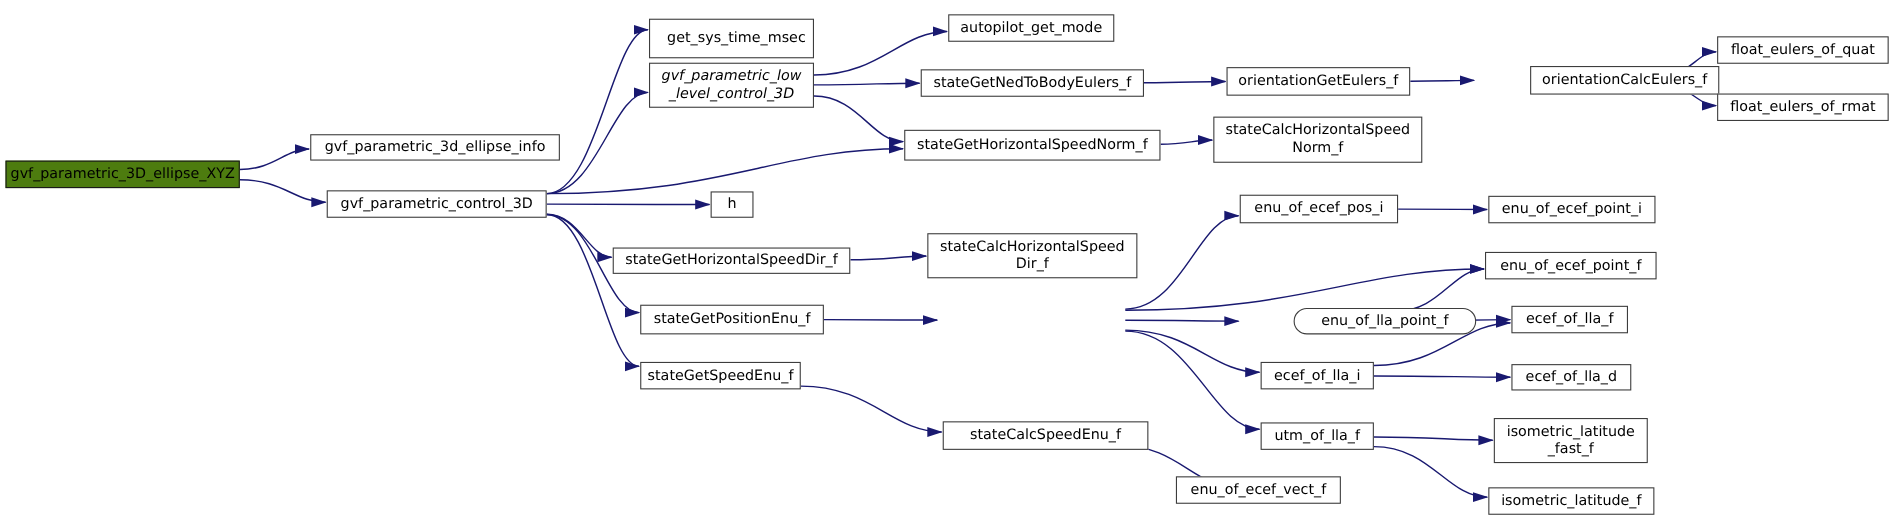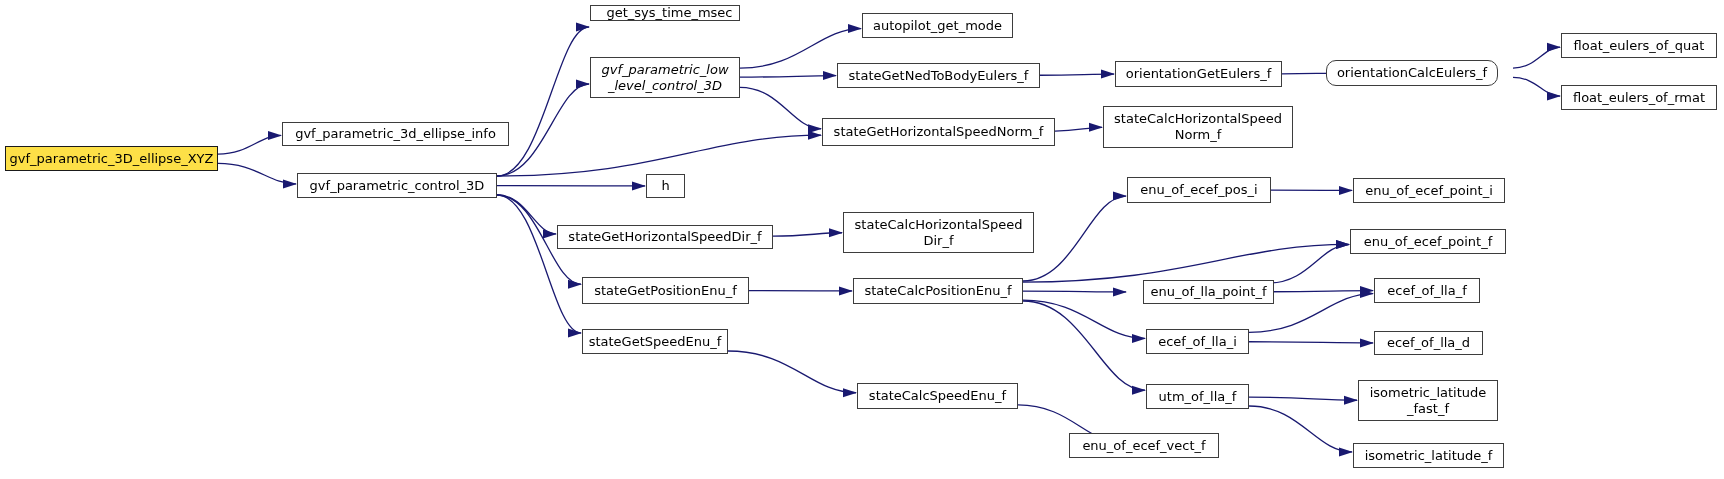--- a/index.html
+++ b/index.html
@@ -32,21 +32,21 @@
     align-items: center;
     justify-content: center;
     text-align: center;
     font-size: 13px;
     line-height: 16px;
     white-space: pre-line;
     padding: 0 3px;
     cursor: pointer;
   }
   .node.hl {
-    background: #fde047;
+    background: #4d7c0f;
     border-color: #1a1a1a;
     cursor: default;
   }
 </style>
 </head>
 <body>
 
 <div id="graph-canvas">
   <svg id="edges-layer" viewBox="0 0 1724 479" xmlns="http://www.w3.org/2000/svg">
       <defs>
@@ -85,44 +85,43 @@
       <path d="M1249,332.32 C1311,332.32 1329.6,293.56 1373,293.56" fill="none" stroke="#191970" stroke-width="1.3" marker-end="url(#arrow)"></path>
       <path d="M1249,341.77 C1311,341.77 1329.6,342.91 1373,342.91" fill="none" stroke="#191970" stroke-width="1.3" marker-end="url(#arrow)"></path>
       <path d="M1249,397.22 C1303,397.22 1319.2,400.26 1357,400.26" fill="none" stroke="#191970" stroke-width="1.3" marker-end="url(#arrow)"></path>
       <path d="M1249,406 C1300.5,406 1315.95,451.96 1352,451.96" fill="none" stroke="#191970" stroke-width="1.3" marker-end="url(#arrow)"></path>
       <path d="M1018,404.91 C1070,404.91 1085.6,442.53 1122,442.53" fill="none" stroke="#191970" stroke-width="1.3" marker-end="url(#arrow)"></path>
     </svg>
 
 <div class="node hl" style="left: 5px; top: 146px; width: 213px; height: 25px;">gvf_parametric_3D_ellipse_XYZ</div>
     <div class="node" style="left: 282px; top: 122px; width: 227px; height: 24px;">gvf_parametric_3d_ellipse_info</div>
     <div class="node" style="left: 297px; top: 173px; width: 200px; height: 25px;">gvf_parametric_control_3D</div>
-    <div class="node" style="left: 590px; top: 5px; width: 150px; height: 16px; padding-left: 12px;">get_sys_time_msec</div>
+    <div class="node" style="left: 590px; top: 17px; width: 150px; height: 36px; padding-left: 12px;">get_sys_time_msec</div>
     <div class="node" style="left: 590px; top: 57px; width: 150px; height: 41px; font-style: italic;">gvf_parametric_low
 _level_control_3D</div>
     <div class="node" style="left: 862px; top: 13px; width: 151px; height: 25px;">autopilot_get_mode</div>
     <div class="node" style="left: 822px; top: 118px; width: 233px; height: 28px;">stateGetHorizontalSpeedNorm_f</div>
     <div class="node" style="left: 837px; top: 63px; width: 203px; height: 25px;">stateGetNedToBodyEulers_f</div>
     <div class="node" style="left: 1103px; top: 106px; width: 190px; height: 42px;">stateCalcHorizontalSpeed
 Norm_f</div>
     <div class="node" style="left: 1115px; top: 61px; width: 167px; height: 26px;">orientationGetEulers_f</div>
-    <div class="node" style="left: 1326px; top: 60px; width: 172px; height: 26px; border-radius: 10px;">orientationCalcEulers_f</div>
+    <div class="node" style="left: 1391px; top: 60px; width: 172px; height: 26px;">orientationCalcEulers_f</div>
     <div class="node" style="left: 1561px; top: 33px; width: 156px; height: 25px;">float_eulers_of_quat</div>
     <div class="node" style="left: 1561px; top: 85px; width: 156px; height: 25px;">float_eulers_of_rmat</div>
     <div class="node" style="left: 646px; top: 174px; width: 39px; height: 24px;">h</div>
     <div class="node" style="left: 557px; top: 225px; width: 216px; height: 24px;">stateGetHorizontalSpeedDir_f</div>
     <div class="node" style="left: 843px; top: 212px; width: 191px; height: 41px;">stateCalcHorizontalSpeed
 Dir_f</div>
     <div class="node" style="left: 582px; top: 277px; width: 167px; height: 27px;">stateGetPositionEnu_f</div>
-    <div class="node" style="left: 853px; top: 278px; width: 170px; height: 26px;">stateCalcPositionEnu_f</div>
     <div class="node" style="left: 582px; top: 329px; width: 146px; height: 25px;">stateGetSpeedEnu_f</div>
-    <div class="node" style="left: 857px; top: 383px; width: 161px; height: 26px;">stateCalcSpeedEnu_f</div>
+    <div class="node" style="left: 857px; top: 383px; width: 187px; height: 26px;">stateCalcSpeedEnu_f</div>
     <div class="node" style="left: 1127px; top: 177px; width: 144px; height: 26px;">enu_of_ecef_pos_i</div>
     <div class="node" style="left: 1353px; top: 178px; width: 152px; height: 25px;">enu_of_ecef_point_i</div>
     <div class="node" style="left: 1350px; top: 229px; width: 156px; height: 25px;">enu_of_ecef_point_f</div>
-    <div class="node" style="left: 1143px; top: 280px; width: 131px; height: 24px;">enu_of_lla_point_f</div>
+    <div class="node" style="left: 1176px; top: 280px; width: 166px; height: 24px; border-radius: 12px;">enu_of_lla_point_f</div>
     <div class="node" style="left: 1374px; top: 278px; width: 106px; height: 25px;">ecef_of_lla_f</div>
     <div class="node" style="left: 1146px; top: 329px; width: 103px; height: 25px;">ecef_of_lla_i</div>
     <div class="node" style="left: 1374px; top: 331px; width: 109px; height: 24px;">ecef_of_lla_d</div>
     <div class="node" style="left: 1146px; top: 384px; width: 103px; height: 25px;">utm_of_lla_f</div>
     <div class="node" style="left: 1069px; top: 433px; width: 150px; height: 25px;">enu_of_ecef_vect_f</div>
     <div class="node" style="left: 1358px; top: 380px; width: 140px; height: 41px;">isometric_latitude
 _fast_f</div>
     <div class="node" style="left: 1353px; top: 443px; width: 151px; height: 25px;">isometric_latitude_f</div>
   </div>
 

